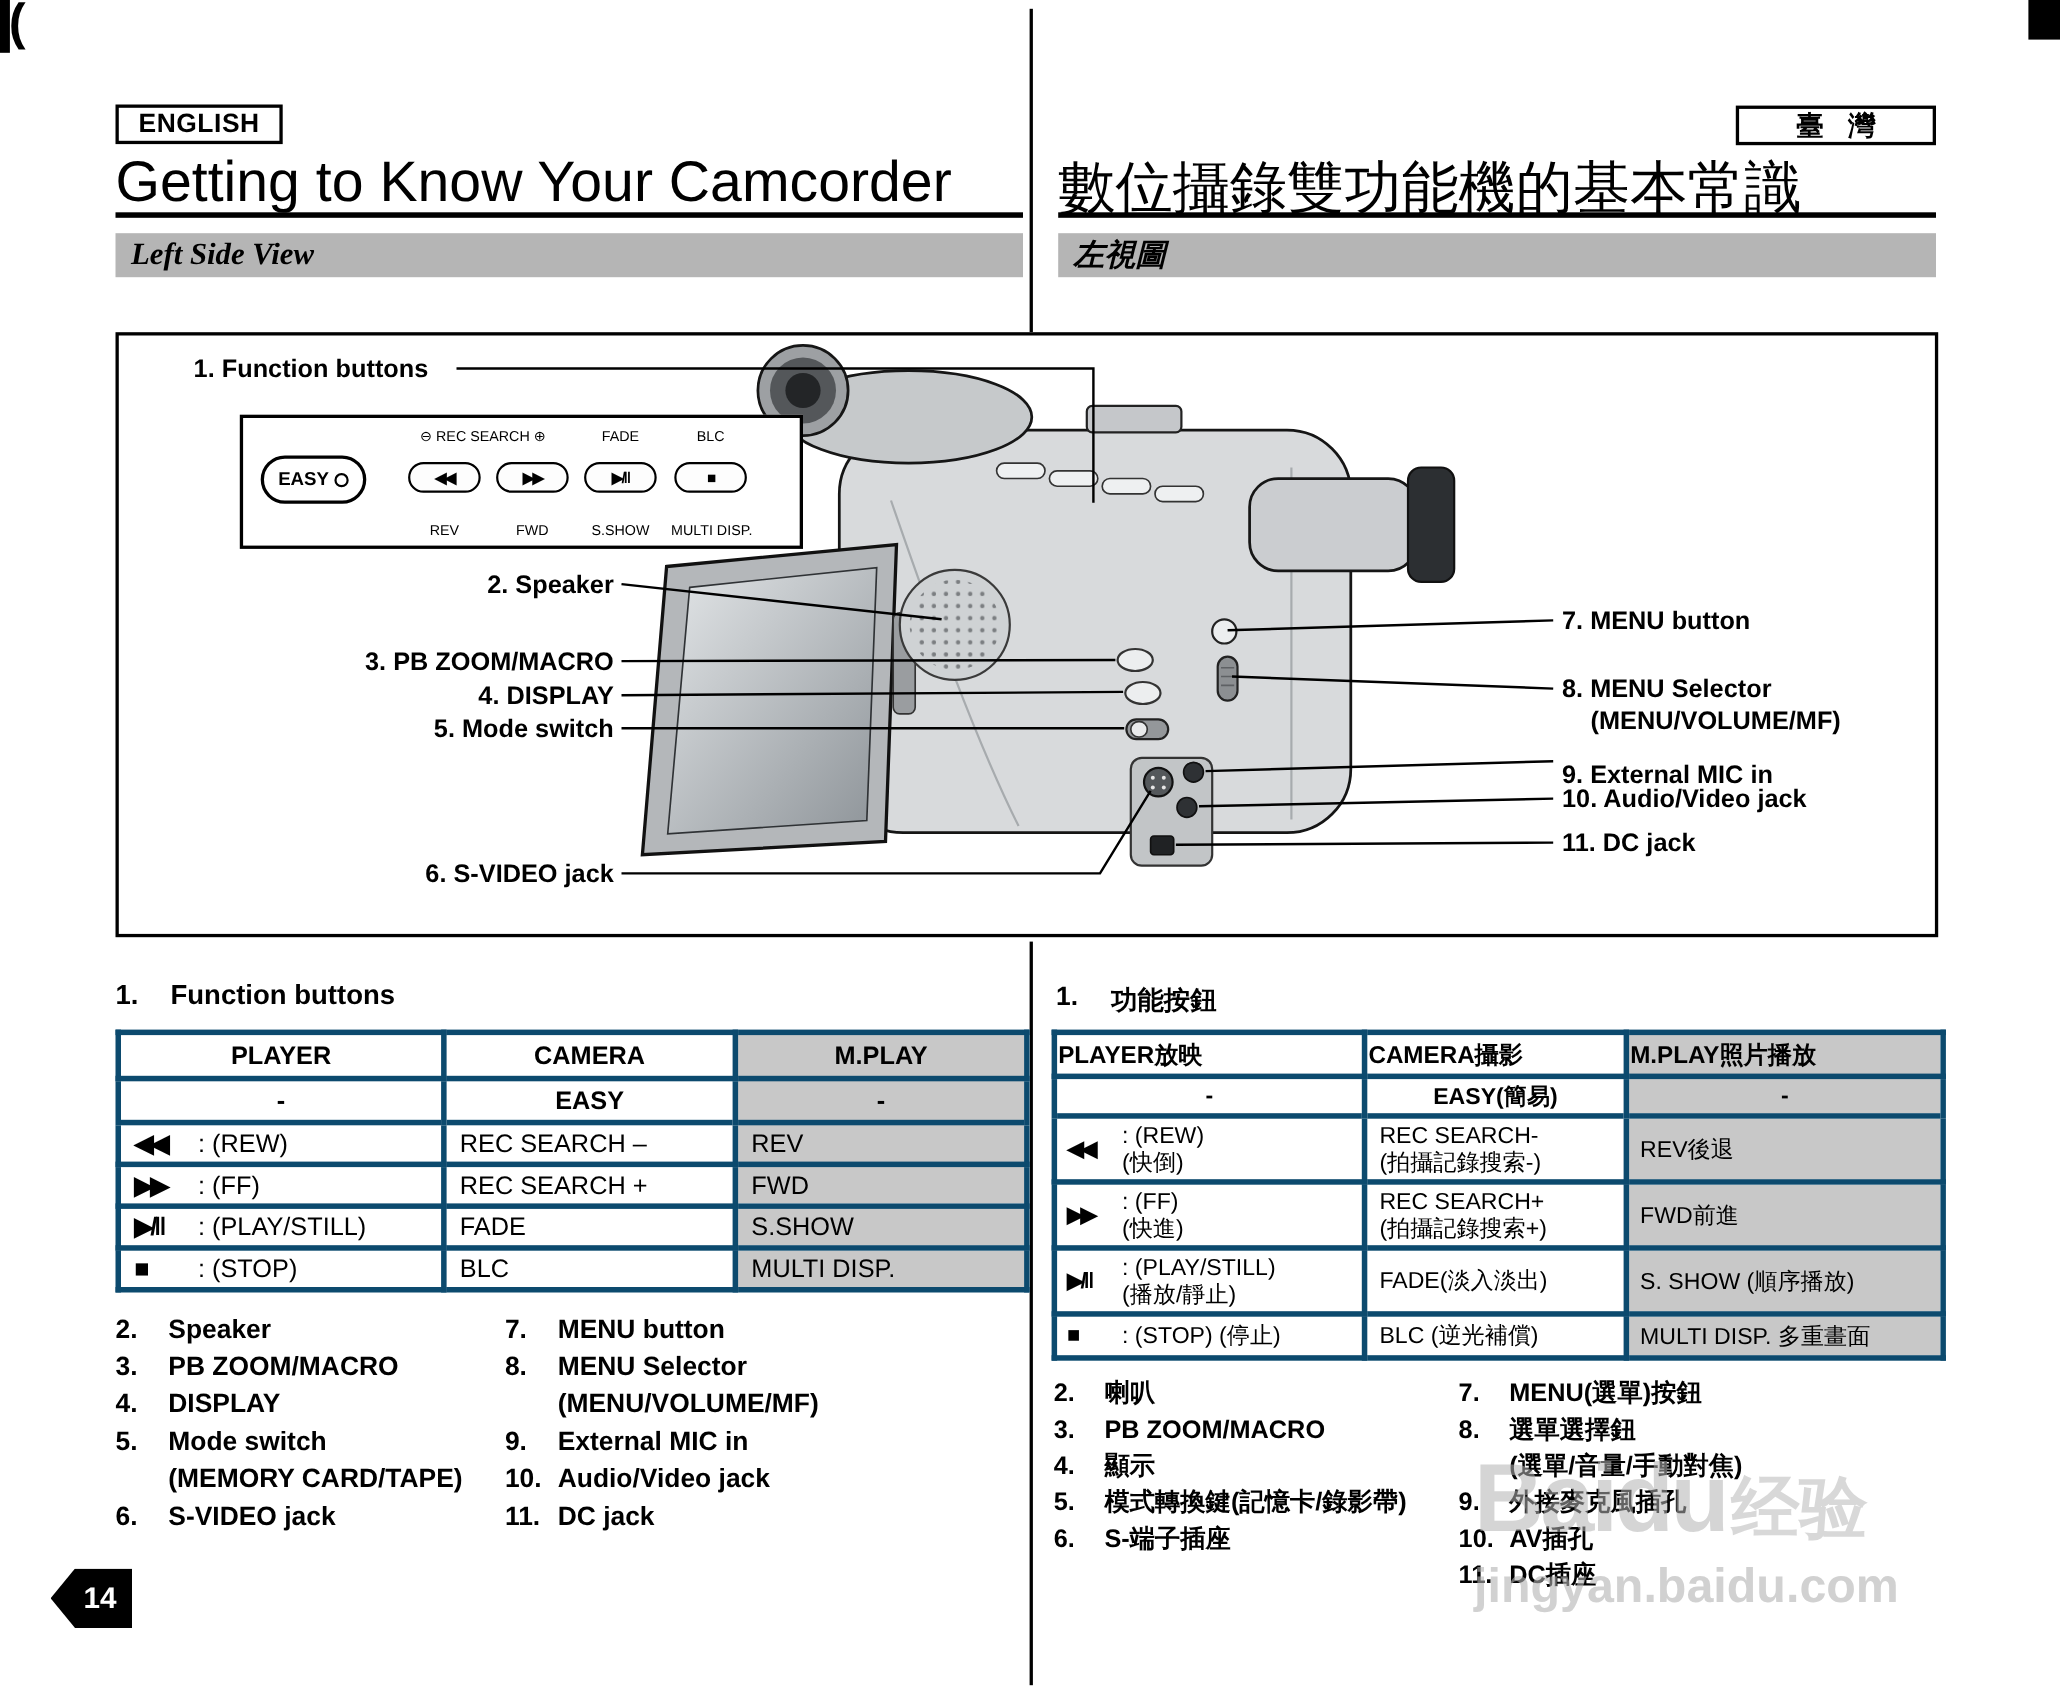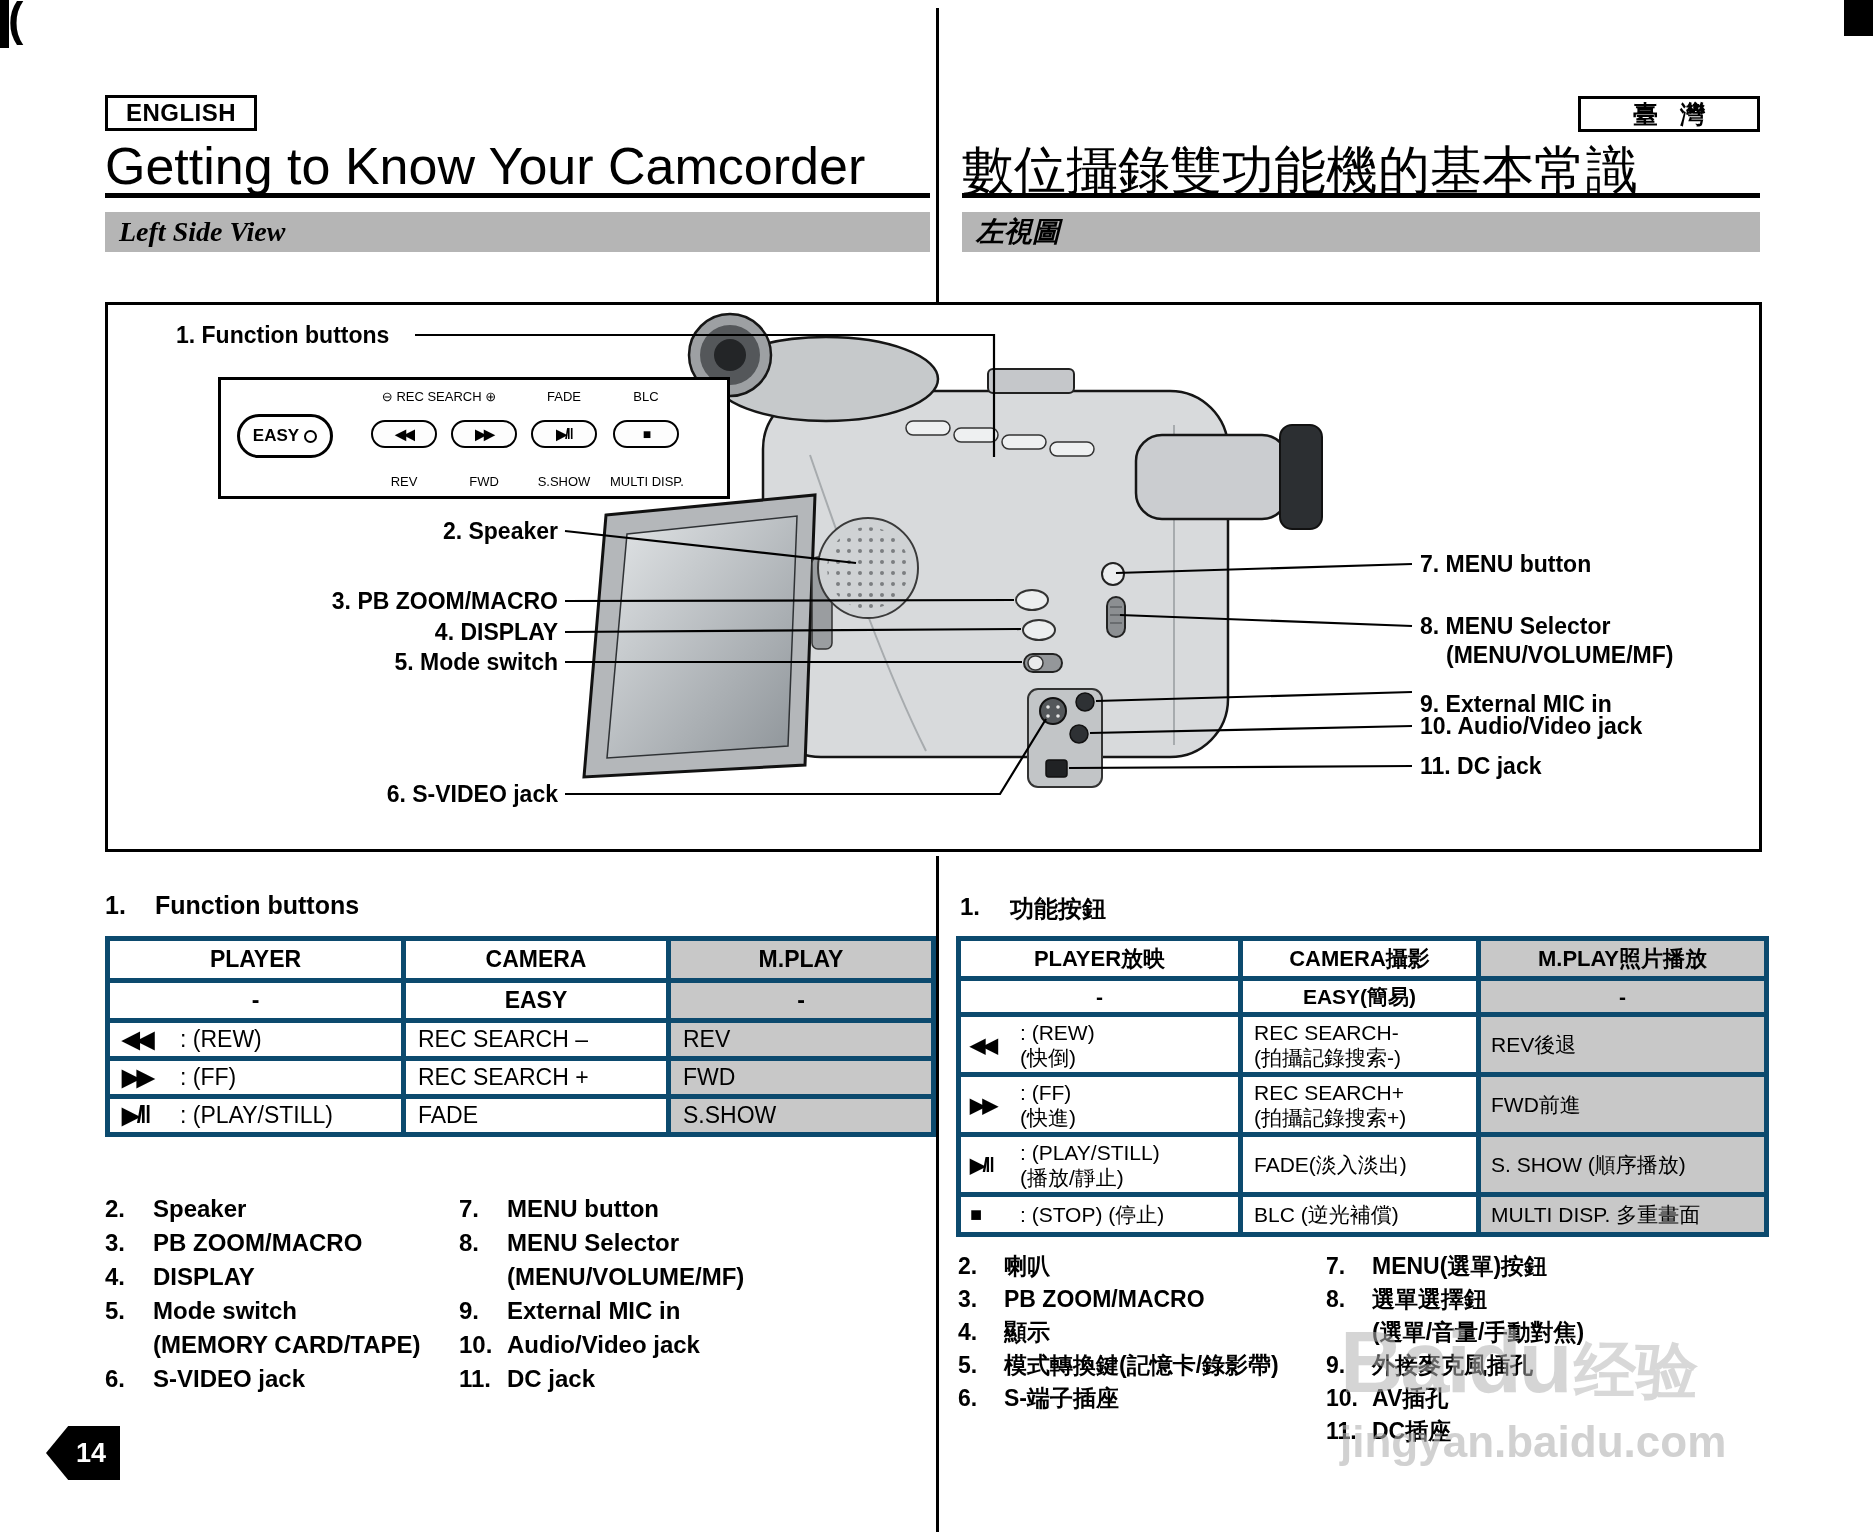--- a/index.html
+++ b/index.html
@@ -59,21 +59,21 @@
   .gray { background:#c8c8c8; }
 
   .tbl-left { left:105px; top:936px; width:826px; }
   .tbl-left th { height:42px; font-size:23px; font-weight:bold; text-align:center; }
   .tbl-left tr.easy td { height:40px; text-align:center; font-weight:bold; font-size:23px;
     border-bottom:4px solid #000; }
   .tbl-left tr.dr td { height:38px; font-size:23px; padding-left:12px; text-align:left; }
   .tic { display:inline-block; width:58px; font-weight:bold; letter-spacing:-3px; }
 
   .tbl-right { left:956px; top:936px; width:808px; }
-  .tbl-right th { height:40px; font-size:22px; font-weight:bold; text-align:center; }
+  .tbl-right th { height:40px; font-size:22px; font-weight:bold; text-align:left; }
   .tbl-right tr.easy td { height:36px; text-align:center; font-weight:bold; font-size:21px;
     border-bottom:4px solid #000; }
   .tbl-right td { font-size:21px; }
   .tbl-right tr.tall { height:60px; }
   .tbl-right tr.short { height:40px; }
   .fc { display:flex; align-items:center; padding-left:8px; }
   .tic2 { width:50px; flex:none; font-weight:bold; font-size:20px; letter-spacing:-3px; }
   .tw span { display:block; line-height:25px; }
   .pad { padding-left:10px; }
 
@@ -287,20 +287,25 @@
     <tr class="dr">
       <td><span class="tic">▶▶</span><span>: (FF)</span></td>
       <td><span>REC SEARCH +</span></td>
       <td class="gray"><span>FWD</span></td>
     </tr>
     <tr class="dr">
       <td><span class="tic">▶/‖</span><span>: (PLAY/STILL)</span></td>
       <td><span>FADE</span></td>
       <td class="gray"><span>S.SHOW</span></td>
     </tr>
+    <tr class="dr">
+      <td><span class="tic">■</span><span>: (STOP)</span></td>
+      <td><span>BLC</span></td>
+      <td class="gray"><span>MULTI DISP.</span></td>
+    </tr>
   </tbody>
     </table>
 
   <div class="list" style="left:105px; top:1192px; width:828px;">
     <div class="lcol1">
       <div class="li">
           <span class="ln">2.</span>
           <span>Speaker</span>
         </div>
       <div class="li">

